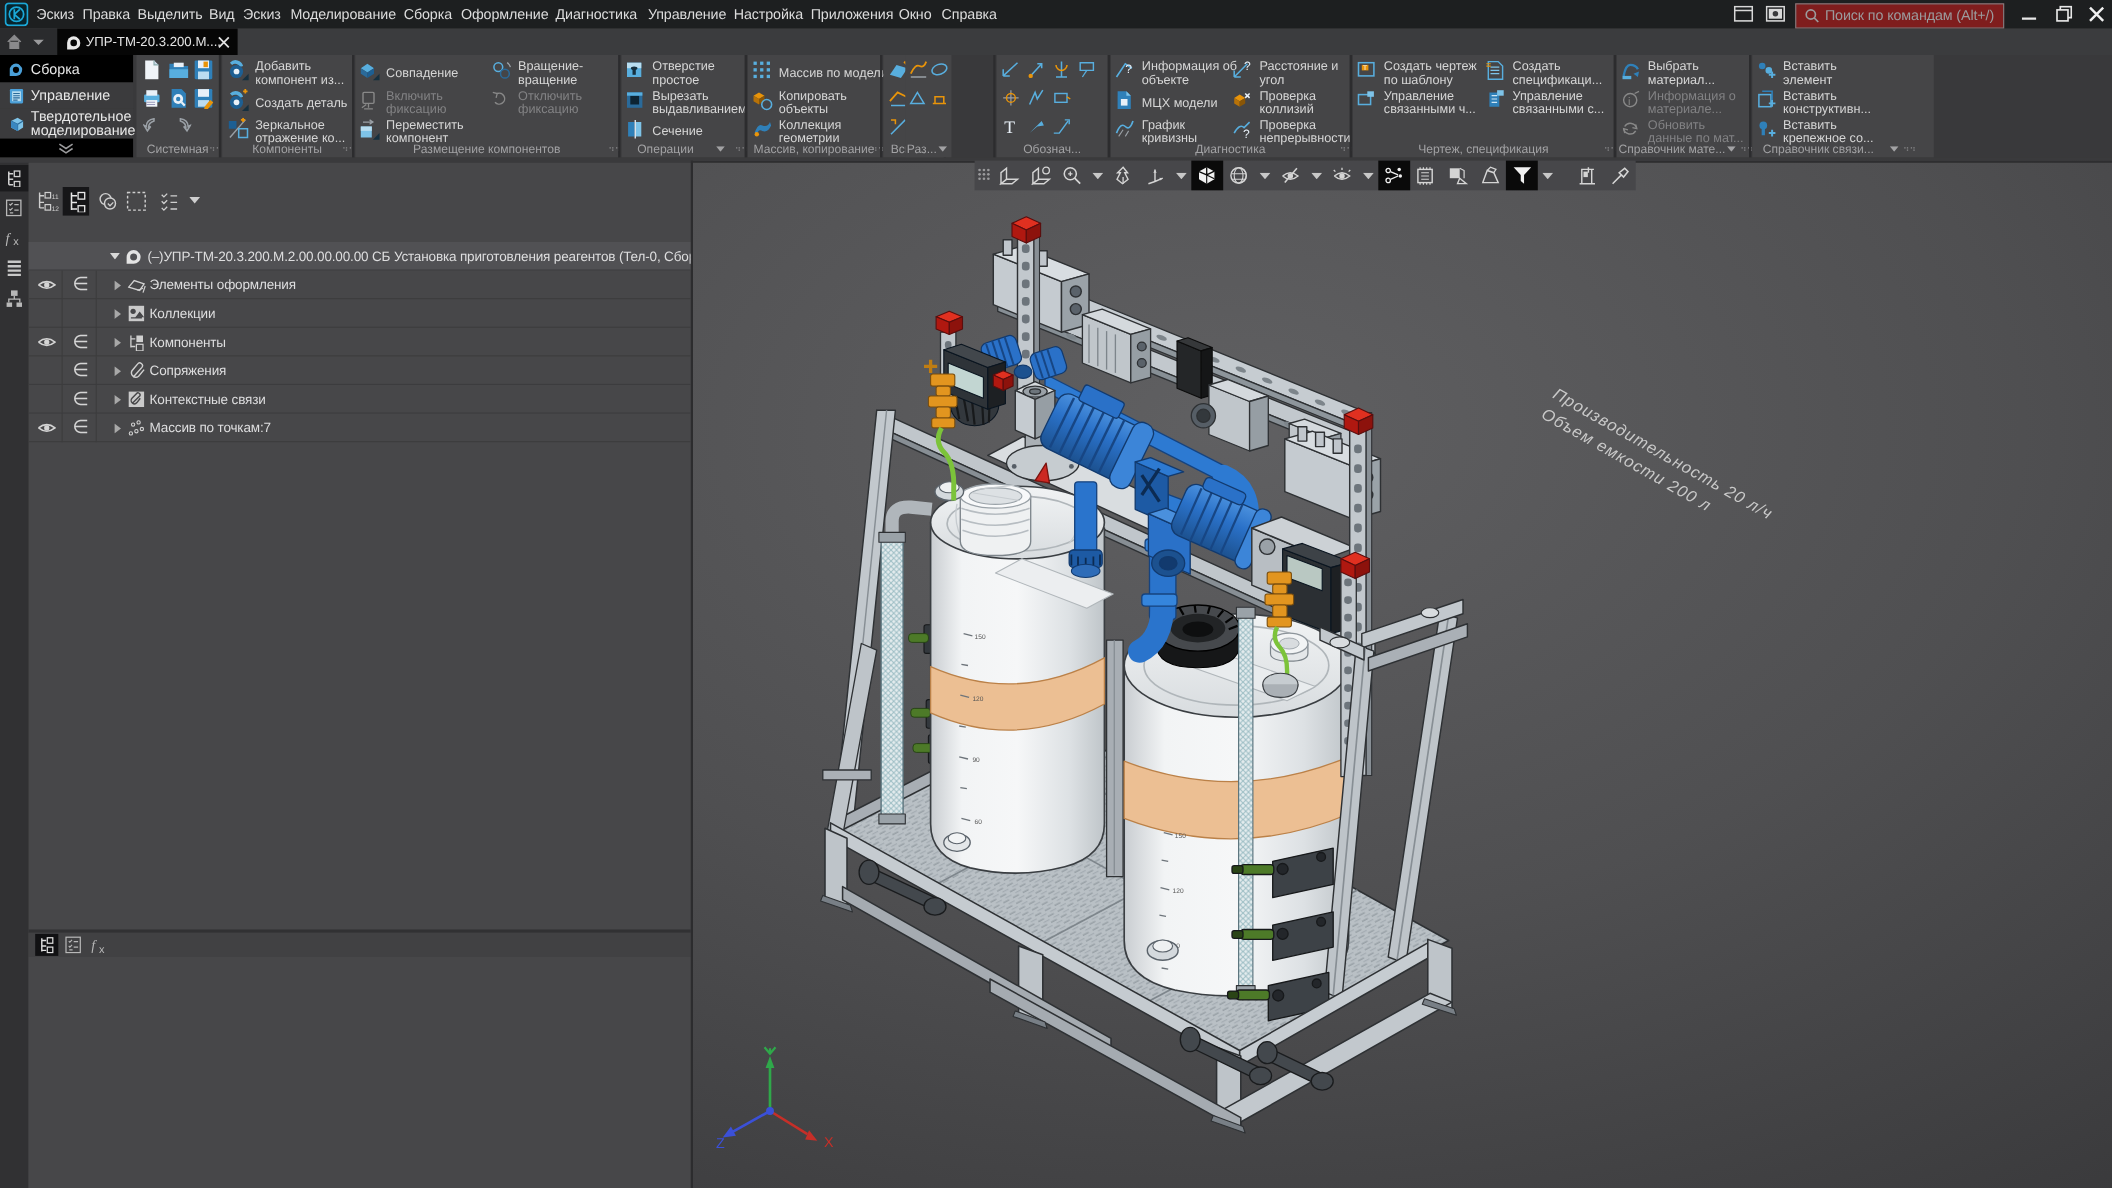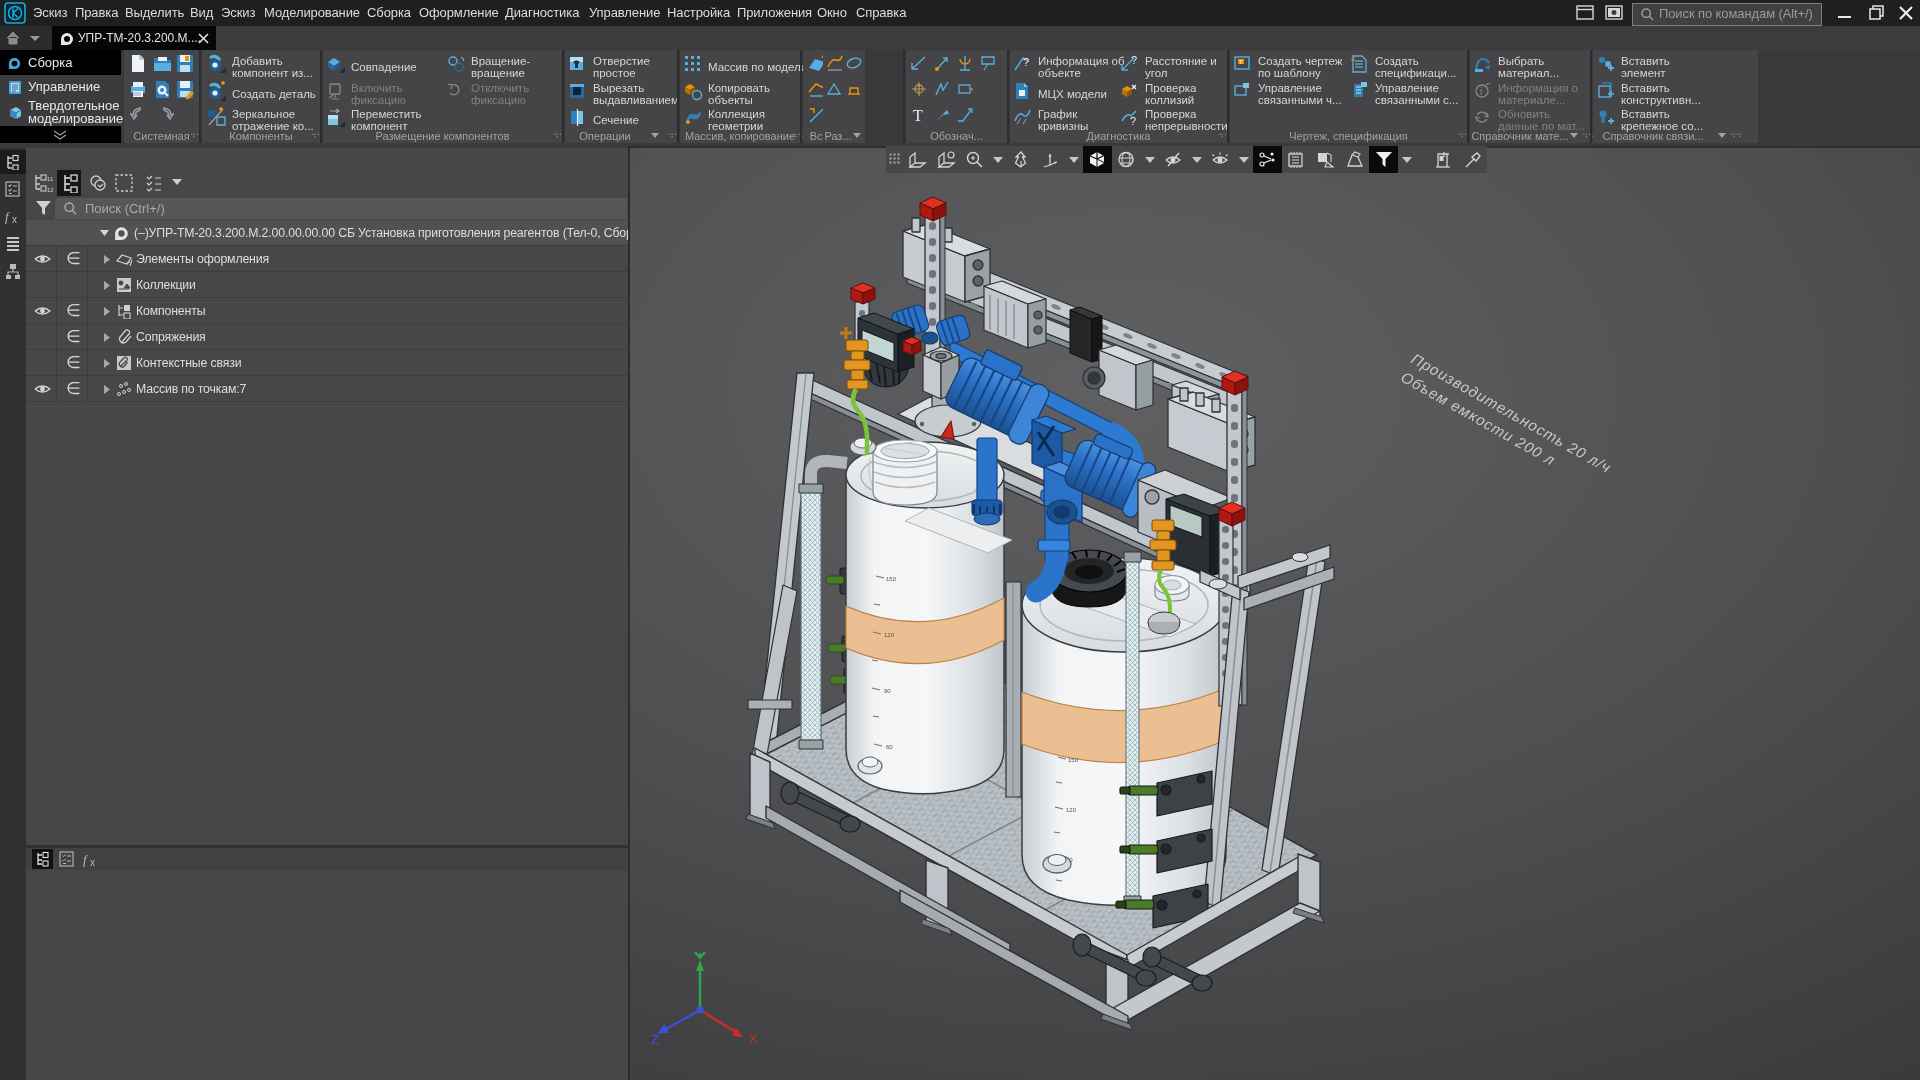--- a/index.html
+++ b/index.html
@@ -4,21 +4,21 @@
 *{margin:0;padding:0;box-sizing:border-box}
 html,body{width:1920px;height:1080px;overflow:hidden;background:#3a3a3c}
 body{font-family:"Liberation Sans",sans-serif;-webkit-font-smoothing:antialiased}
 #app{position:relative;width:1920px;height:1080px}
 
 #menubar{position:absolute;left:0;top:0;width:1920px;height:26px;background:#1d1f20;color:#dcdcdc;font-size:13px;letter-spacing:-0.1px}
 #menubar .mi{position:absolute;top:0;height:26px;line-height:26px}
 #logo{position:absolute;left:4px;top:2px;width:22px;height:22px}
 
 .winbtn{position:absolute;top:0;height:26px;color:#e8e8e8}
-#cmdsearch{position:absolute;left:1632px;top:3px;width:190px;height:23px;background:#404040;border:1px solid #7f7f82;color:#9b9b9d;font-size:13px;line-height:19px;padding-left:26px}
+#cmdsearch{position:absolute;left:1632px;top:3px;width:190px;height:23px;background:#7f1d1d;border:1px solid #7f7f82;color:#9b9b9d;font-size:13px;line-height:19px;padding-left:26px}
 
 #tabbar{position:absolute;left:0;top:26px;width:1920px;height:24px;background:#3b3c3e}
 #tabbar .homezone{position:absolute;left:0;top:0;width:52px;height:24px;background:#2a2b2d}
 #activetab{position:absolute;left:52px;top:0;width:164px;height:24px;background:#060606;color:#e4e4e4;font-size:12px;line-height:24px}
 
 #ribbon{position:absolute;left:0;top:50px;width:1920px;height:93px;background:#39393b}
 .rgroup{position:absolute;top:0;height:93px;background:#454547}
 .rlabel{position:absolute;bottom:1px;width:100%;text-align:center;color:#a2a2a4;font-size:11px}
 .grip{position:absolute;bottom:3px;color:#8a8a8c;font-size:8px;letter-spacing:0;line-height:4px;width:7px}
 .rbtn{position:absolute;color:#d6d6d6;font-size:11.5px;line-height:12px;white-space:nowrap}
@@ -647,31 +647,20 @@
       <svg style="position:absolute;left:88px;top:3px" width="20" height="20">
           <rect x="2" y="2" width="16" height="16" fill="none" stroke="#cfcfcf" stroke-width="1.3" stroke-dasharray="2.5 2"></rect>
         </svg>
       <svg style="position:absolute;left:118px;top:3px" width="20" height="20">
           <path d="M3 4 l2 2 3-3 M3 10 l2 2 3-3 M3 16 l2 2 3-3" stroke="#cfcfcf" stroke-width="1.2" fill="none"></path>
           <path d="M11 5 h6 M11 11 h6 M11 17 h6" stroke="#cfcfcf" stroke-width="1.2"></path>
         </svg>
       <svg style="position:absolute;left:146px;top:9px" width="10" height="7">
           <path d="M0 0 h10 l-5 6 z" fill="#cfcfcf"></path>
         </svg>
-    </div>
-    <div id="searchrow">
-      <svg style="position:absolute;left:9px;top:4px" width="17" height="16">
-          <path d="M1 1 h15 l-6 7 v7 l-3-2 v-5 z" fill="#d0d0d0"></path>
-        </svg>
-      <div id="searchbox">Поиск (Ctrl+/)
-        <svg style="position:absolute;left:8px;top:3px" width="15" height="15" viewBox="0 0 15 15">
-            <circle cx="6.2" cy="6.2" r="4.2" fill="none" stroke="#a8a8aa" stroke-width="1.5"></circle>
-            <line x1="9.3" y1="9.3" x2="13" y2="13" stroke="#a8a8aa" stroke-width="1.5"></line>
-          </svg>
-      </div>
     </div>
     <div id="treerows">
       <div class="trow" style="background:#515154">
         <svg style="position:absolute;left:74px;top:10px" width="9" height="6">
             <path d="M0 0 h9 l-4.5 6 z" fill="#d8d8d8"></path>
           </svg>
         <svg style="position:absolute;left:87px;top:4px" width="18" height="18" viewBox="0 0 17 17">
             <path d="M2 15 L8 15 A6 6 0 1 0 2 9 Z" fill="#e4e4e4"></path>
             <circle cx="8" cy="9" r="3" fill="#515154"></circle>
             <path d="M10 2 l5 0 -2 4" fill="#515154"></path>

